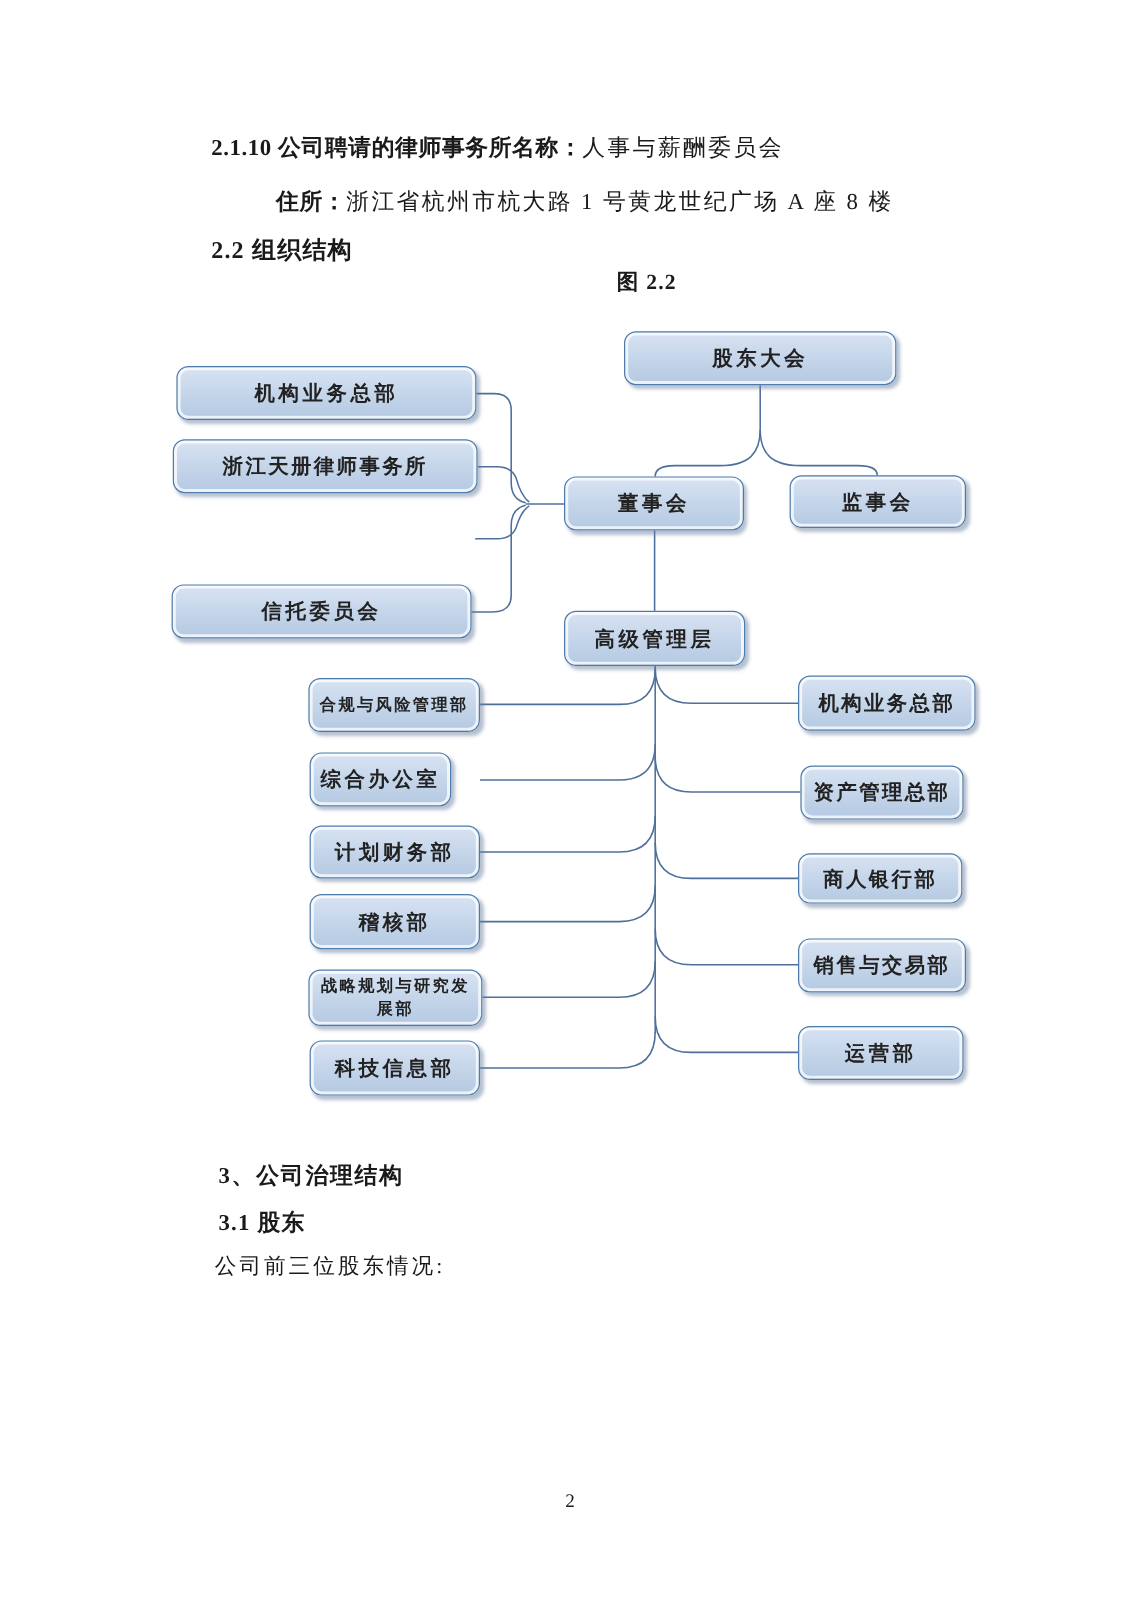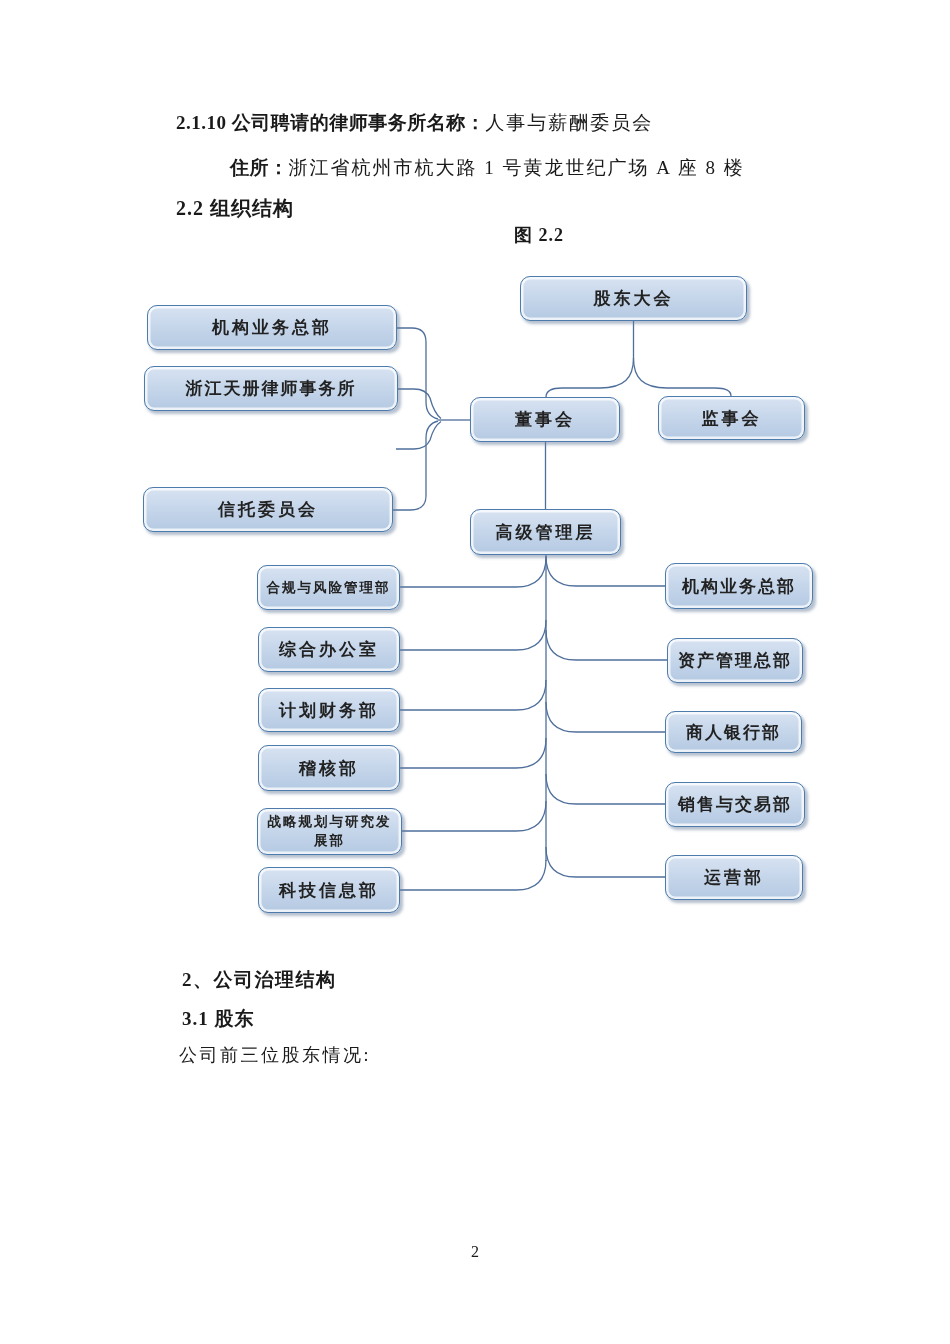--- a/index.html
+++ b/index.html
@@ -121,21 +121,21 @@
       </div>
 
     <div class="node" style="left:470px; top:509px; width:151px; height:46px;">
         <span class="lbl">高级管理层</span>
       </div>
 
     <div class="node small" style="left:257px; top:565px; width:143px; height:45px;">
         <span class="lbl">合规与风险管理部</span>
       </div>
 
-    <div class="node" style="left:258px; top:627px; width:142px; height:45px;">
+    <div class="node" style="left:258px; top:627px; width:118px; height:45px;">
         <span class="lbl">综合办公室</span>
       </div>
 
     <div class="node" style="left:258px; top:688px; width:142px; height:44px;">
         <span class="lbl">计划财务部</span>
       </div>
 
     <div class="node" style="left:258px; top:745px; width:142px; height:46px;">
         <span class="lbl">稽核部</span>
       </div>
@@ -163,21 +163,21 @@
     <div class="node" style="left:665px; top:782px; width:140px; height:45px; letter-spacing:2px;">
         <span class="lbl">销售与交易部</span>
       </div>
 
     <div class="node" style="left:665px; top:855px; width:138px; height:45px;">
         <span class="lbl">运营部</span>
       </div>
 
   </div>
 
-  <p class="txt h3">2、公司治理结构</p>
+  <p class="txt h3">3、公司治理结构</p>
 
   <p class="txt h31">3.1 股东</p>
 
   <p class="txt p31 r">公司前三位股东情况:</p>
 
   <div class="txt pagenum">2</div>
 
 </div>
 
 </body></html>

